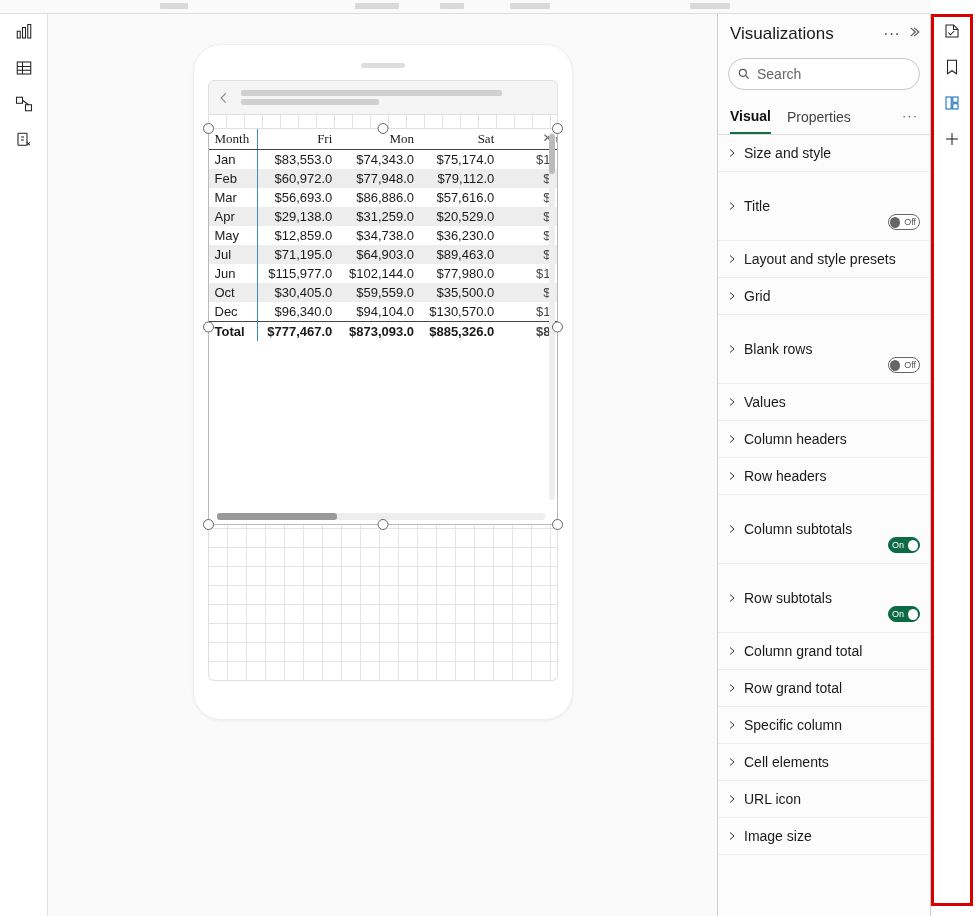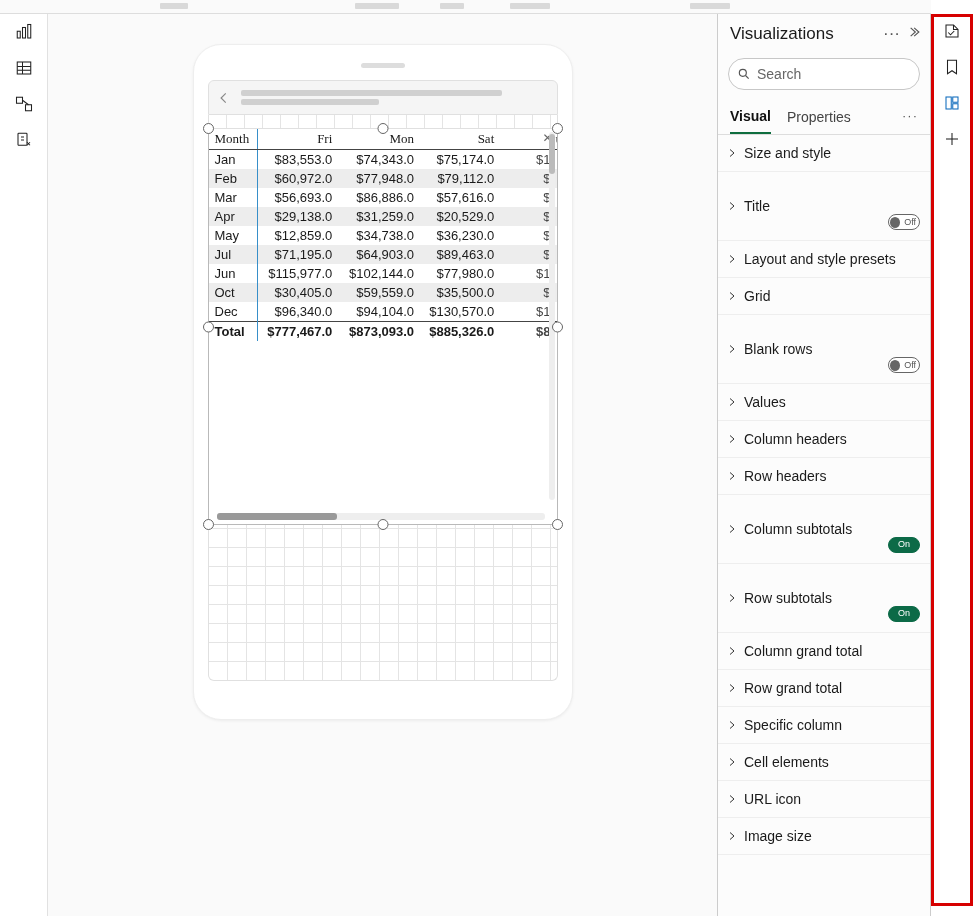--- a/index.html
+++ b/index.html
@@ -226,21 +226,21 @@
     display: inline-flex; align-items:center;
     padding: 1px;
     font-size: 9px;
     justify-content: flex-start;
     gap:2px;
     background:#fff;
     margin-top:32px;
   }
   .toggle .knob { width: 11px; height: 11px; border-radius: 50%; background:#666;}
   .toggle .txt { color:#555; font-size:9px; padding: 0 2px;}
-  .toggle.on { background:#0c6a47; border-color:#0c6a47; justify-content: flex-start; flex-direction: column; }
+  .toggle.on { background:#0c6a47; border-color:#0c6a47; justify-content: flex-start; }
   .toggle.on .knob { background:#fff;}
   .toggle.on .txt { color:#fff; }
 
   
   .right-rail {
     width: 44px;
     background: #fff;
     position: relative;
     display:flex; flex-direction:column; align-items:center;
     gap: 16px;

